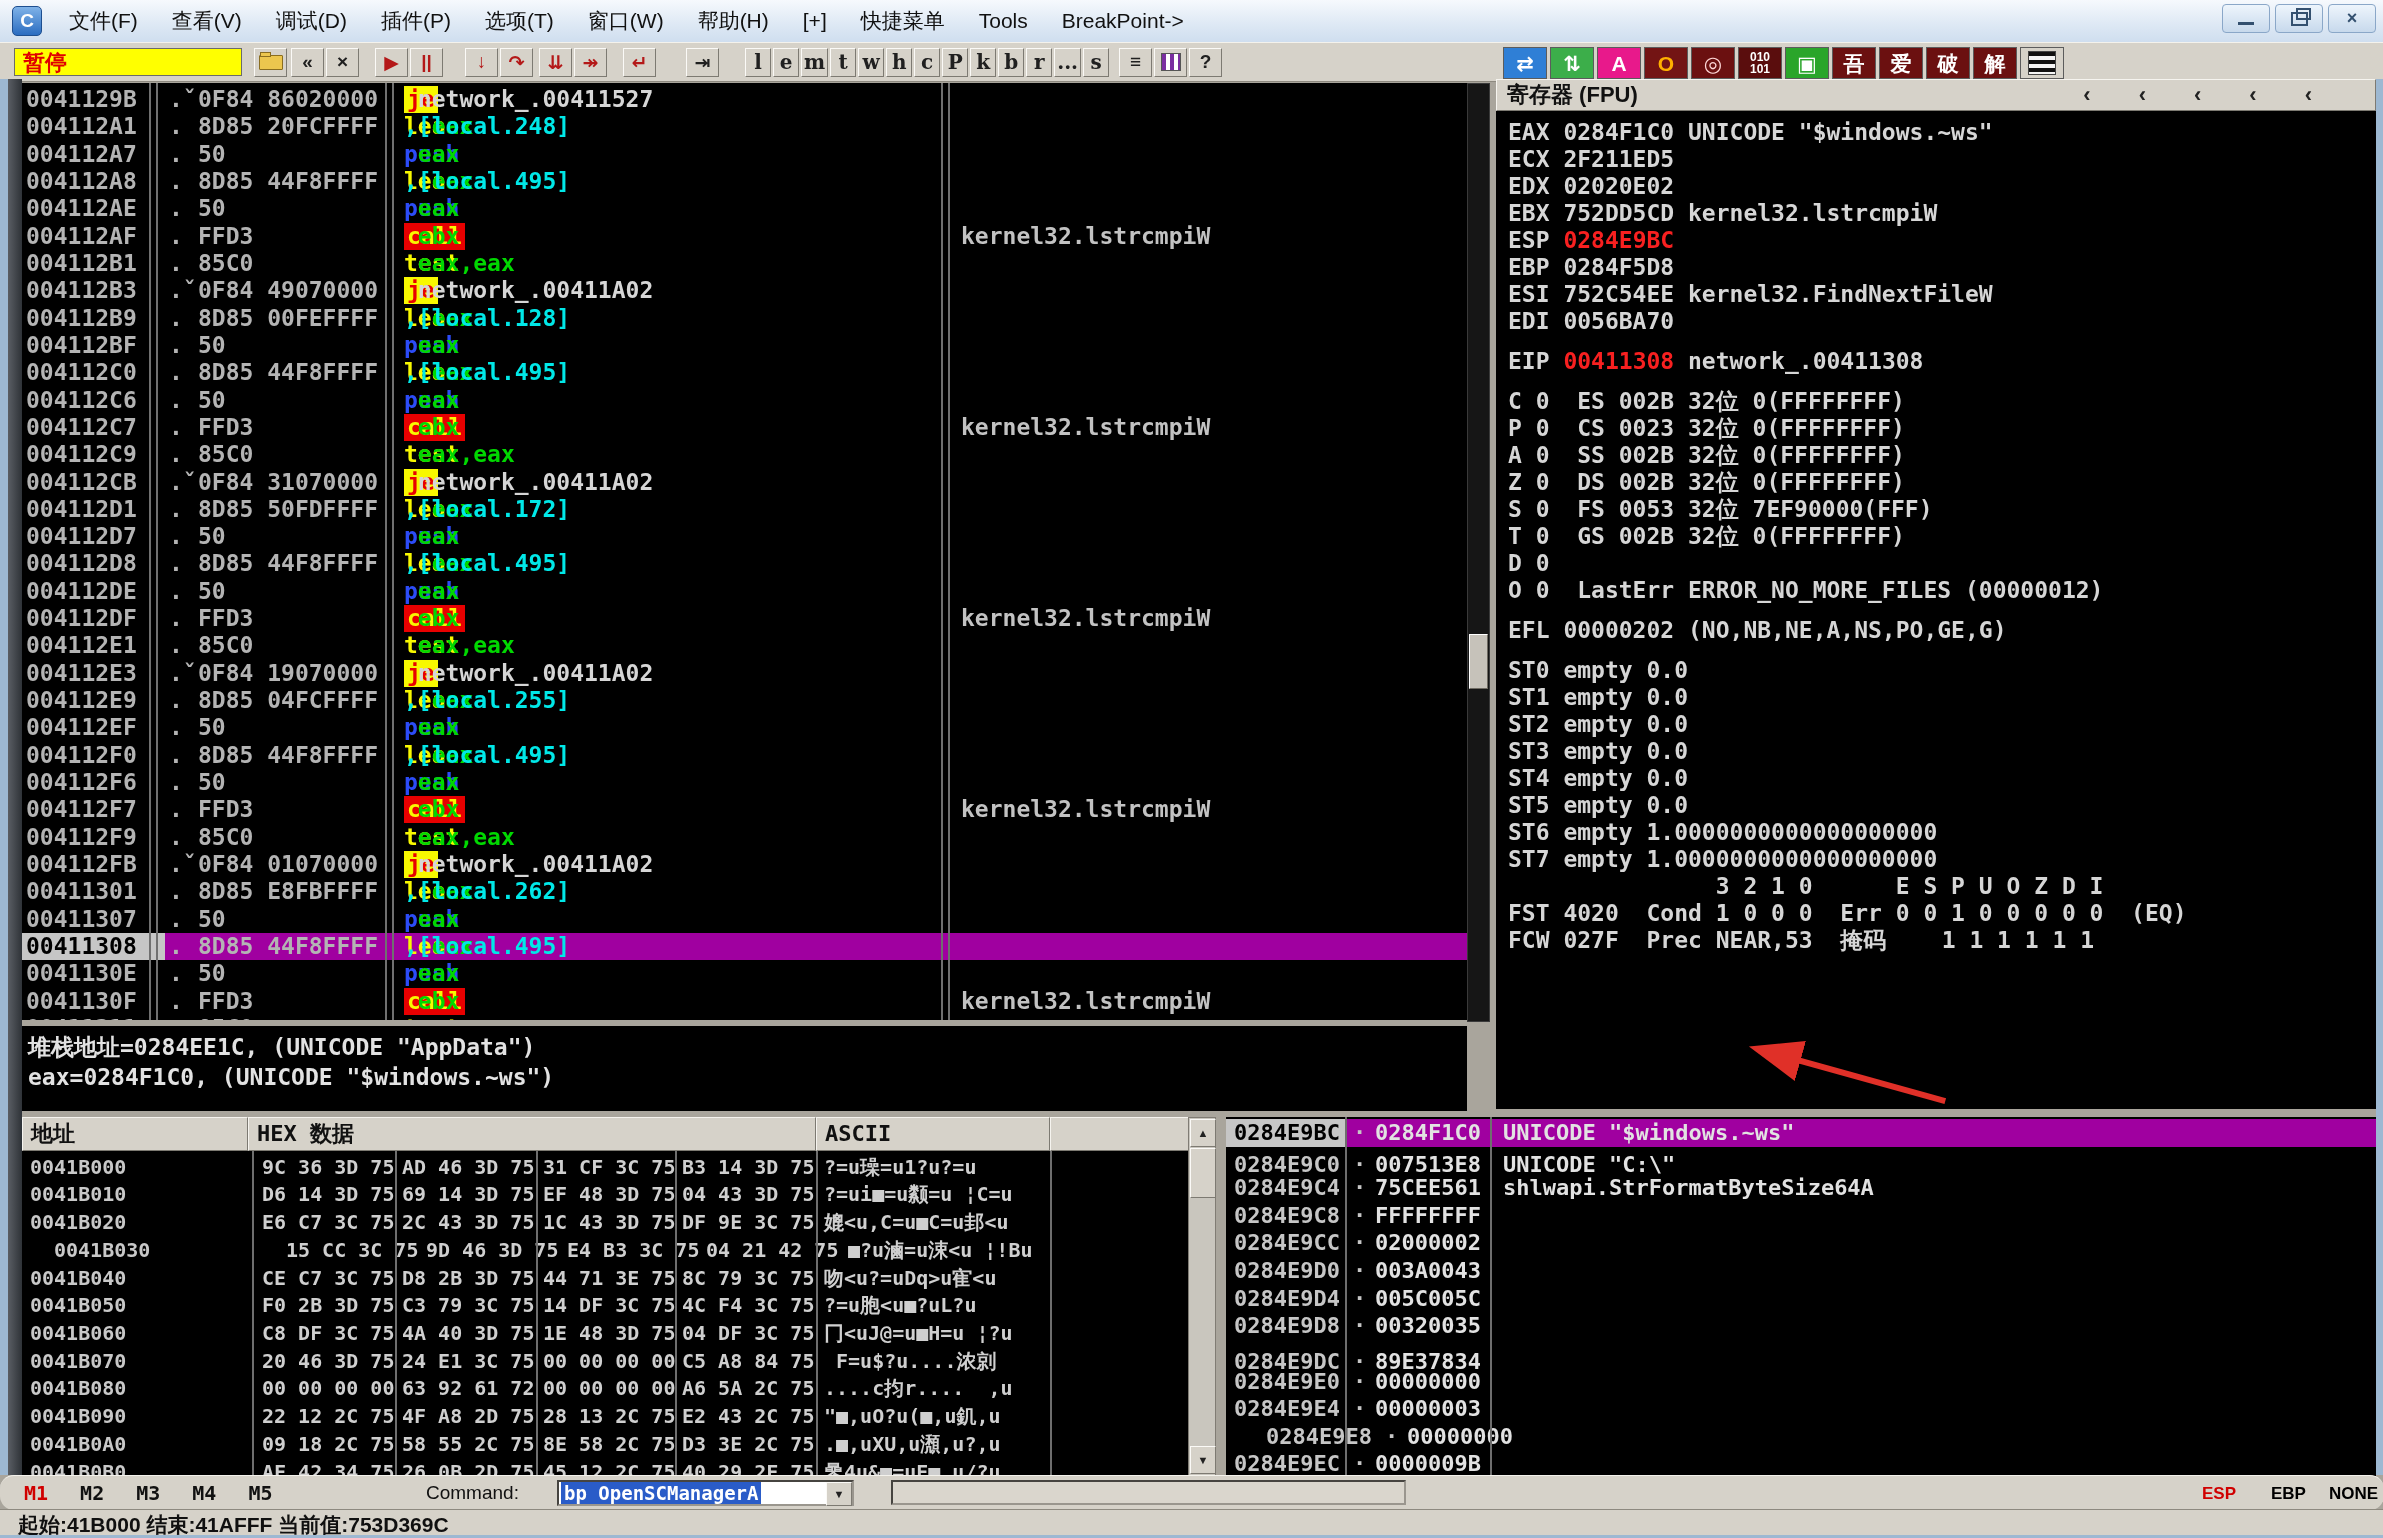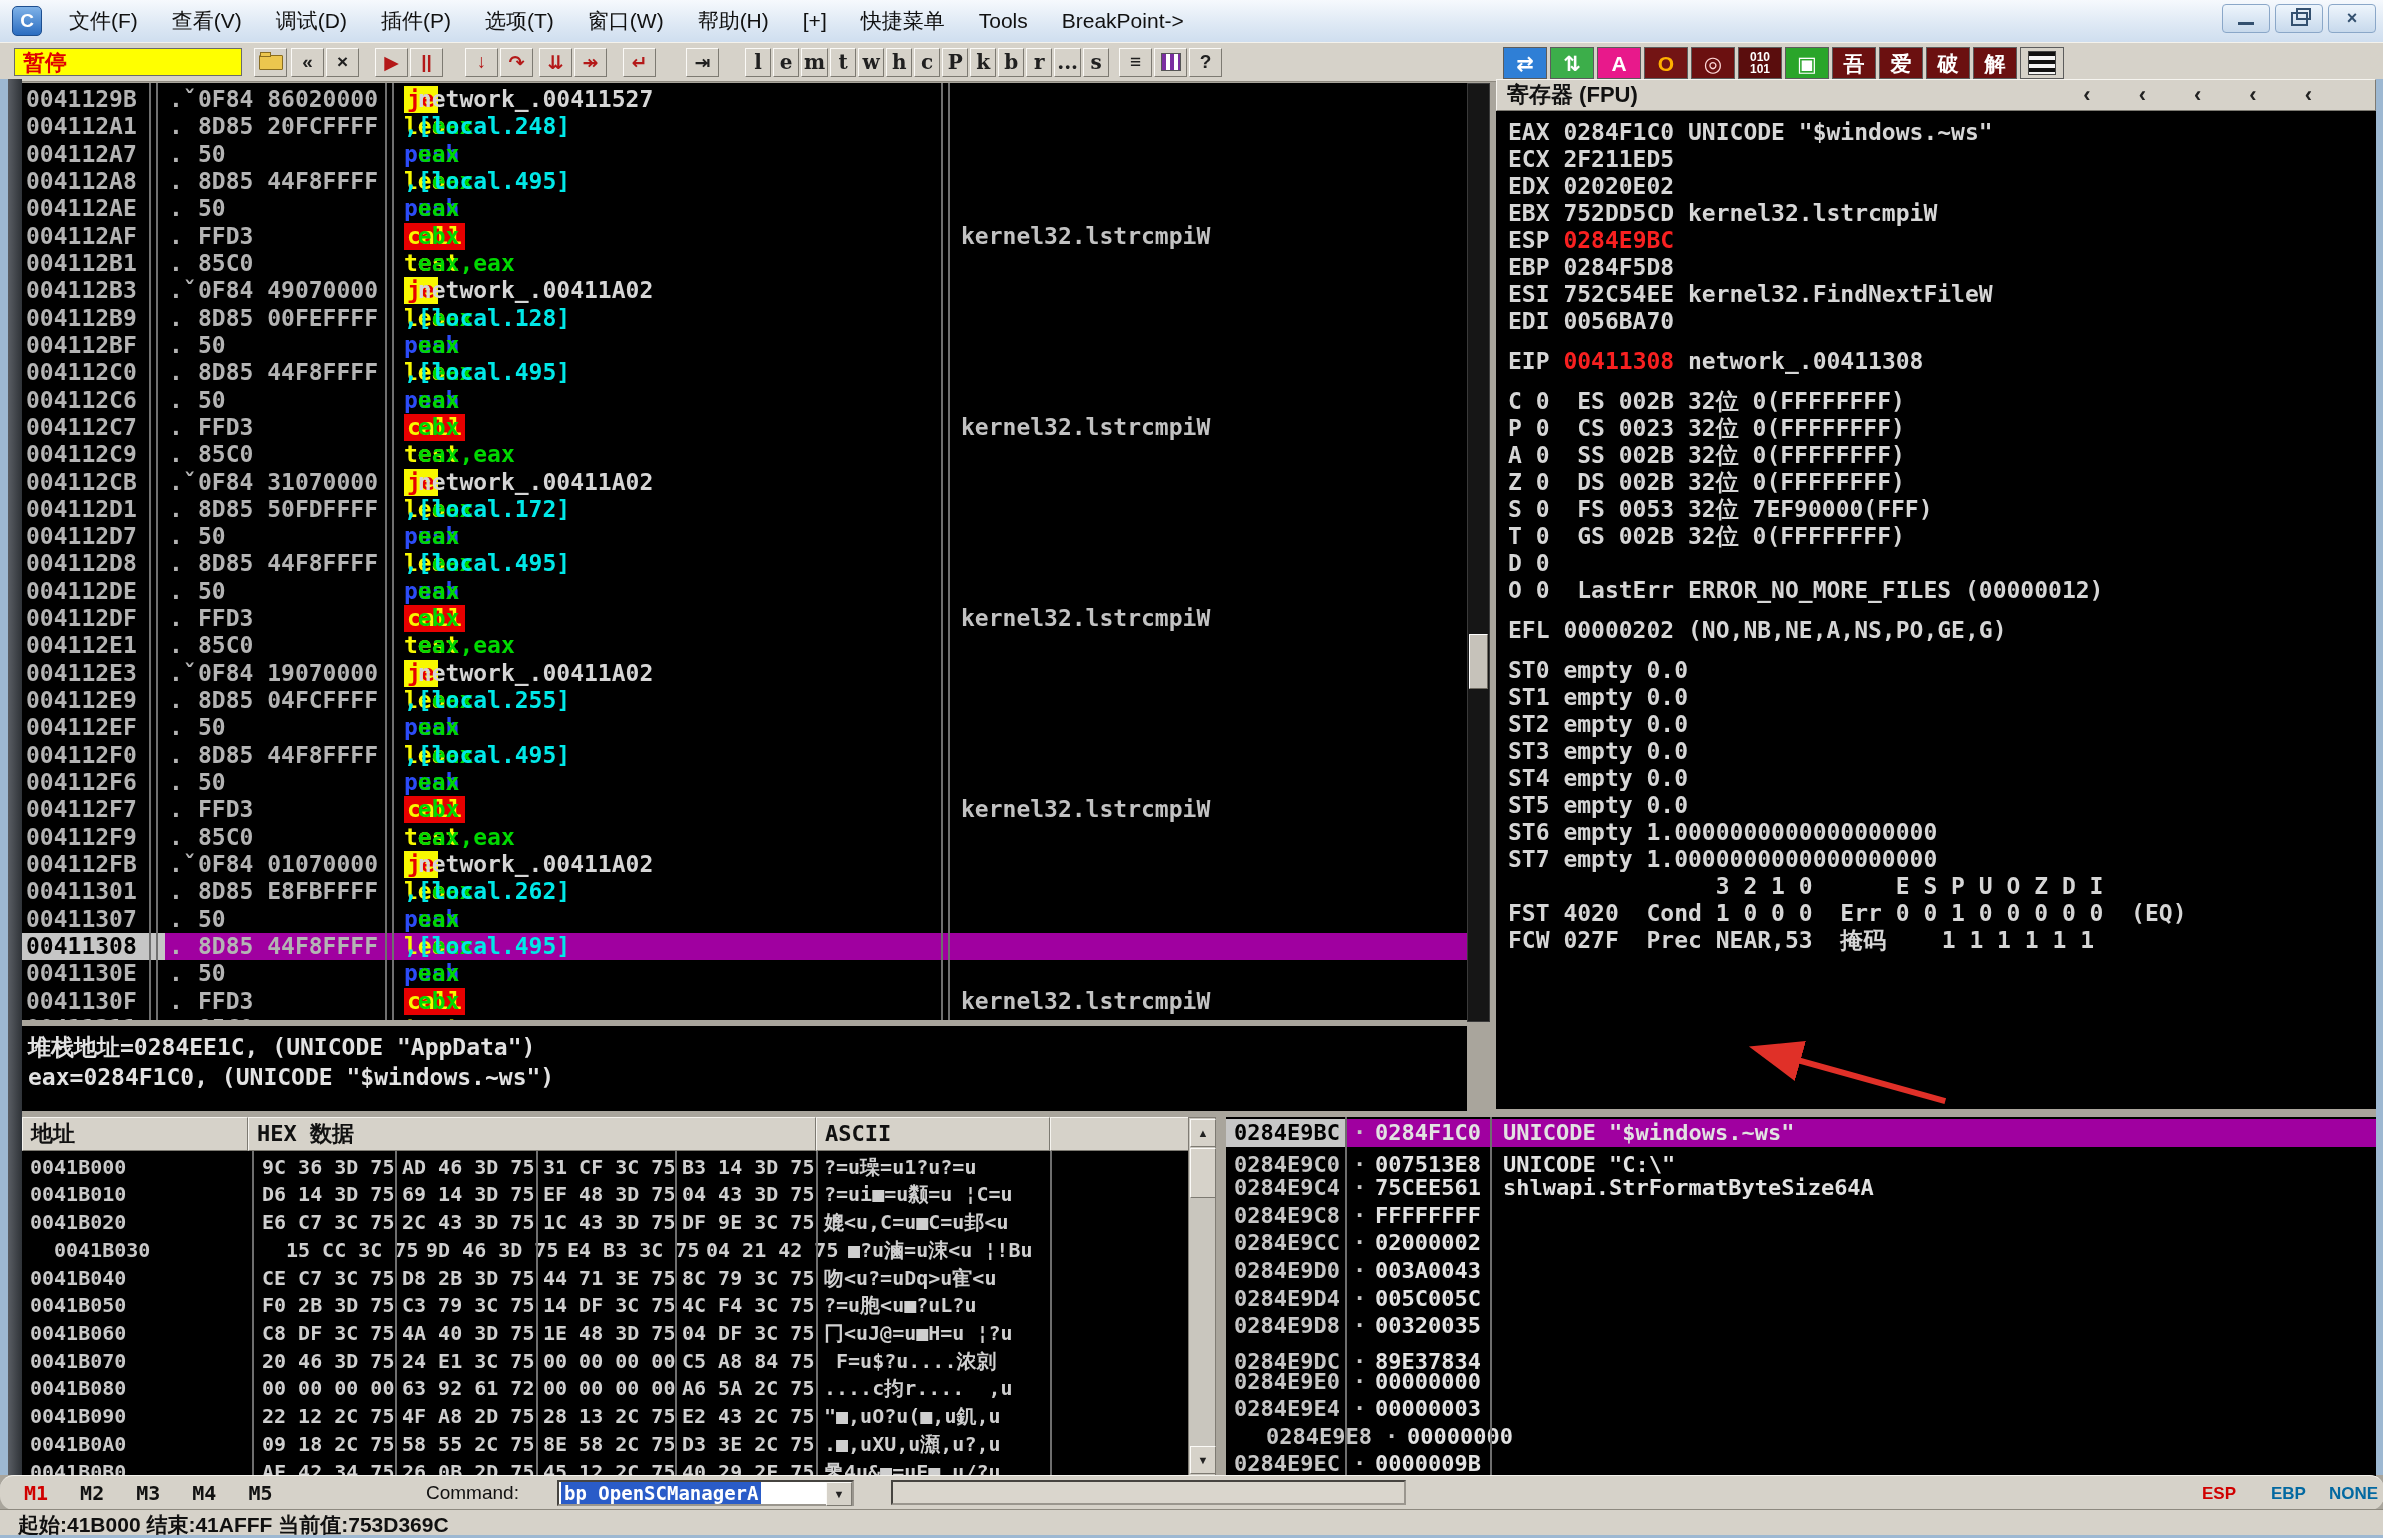--- a/index.html
+++ b/index.html
@@ -120,21 +120,21 @@
     border-top:1px solid #f4f2ec;display:flex;align-items:center;border-radius:14px;}
   .m-label{font-size:20px;margin-left:32px;color:#111;}
   .m-label.first{color:#d00000;margin-left:24px;}
   #cmd-label{position:absolute;left:426px;font-size:19px;color:#111;}
   #combobox{position:absolute;left:557px;top:4px;width:297px;height:26px;background:#fff;
     border:2px inset #9a968e;box-sizing:border-box;display:flex;align-items:center;}
   #combo-text{font-size:19px;background:#2a5cc8;color:#fff;padding:0 3px;margin-left:2px;white-space:nowrap;}
   #combo-arrow{position:absolute;right:0;top:0;width:24px;height:22px;background:#d6d2c9;border:1px solid;
     border-color:#fbfaf7 #7d7a72 #7d7a72 #fbfaf7;font-size:11px;display:flex;align-items:center;justify-content:center;color:#222;}
   #cmd-recess{position:absolute;left:891px;top:4px;width:515px;height:25px;background:#dad6cd;border:2px inset #9a968e;box-sizing:border-box;}
-  .cmd-right{position:absolute;font-size:17px;font-weight:bold;color:#0369a1;top:8px;}
+  .cmd-right{position:absolute;font-size:17px;font-weight:bold;color:#000000;top:8px;}
   #statusbar{position:absolute;left:0;top:1509px;width:2384px;height:30px;background:#d6d2c9;
     border-top:1px solid #8d897f;font-size:21px;font-weight:600;color:#101010;line-height:29px;padding-left:18px;box-sizing:border-box;}
   #bottom-edge{position:absolute;left:0;top:1535px;width:2384px;height:4px;background:#9db8d2;}
 
   #arrow-svg{position:absolute;left:1703px;top:1020px;z-index:50;}
 </style>
 </head>
 <body>
 
 <div id="app">

